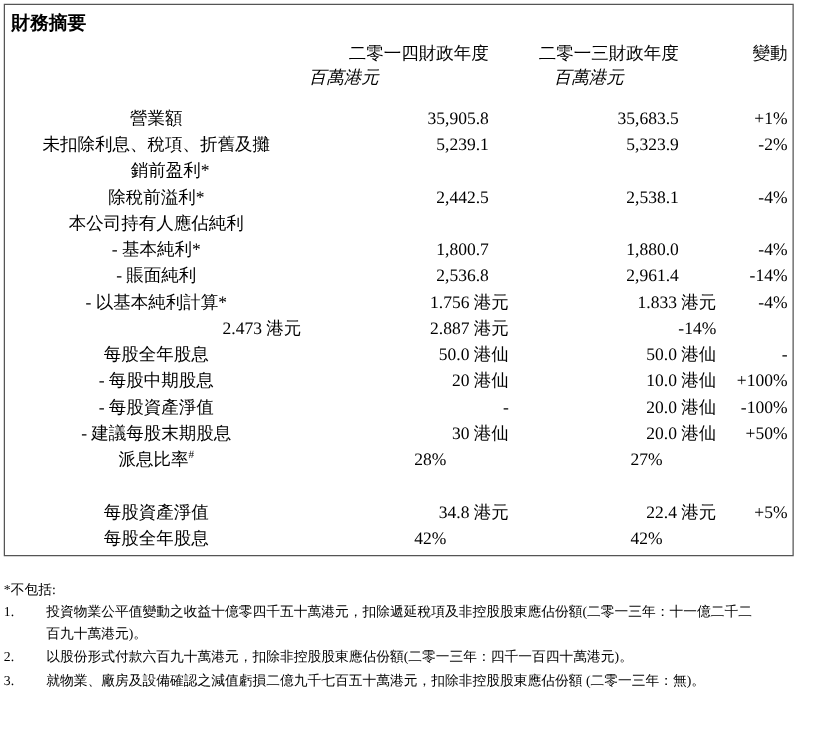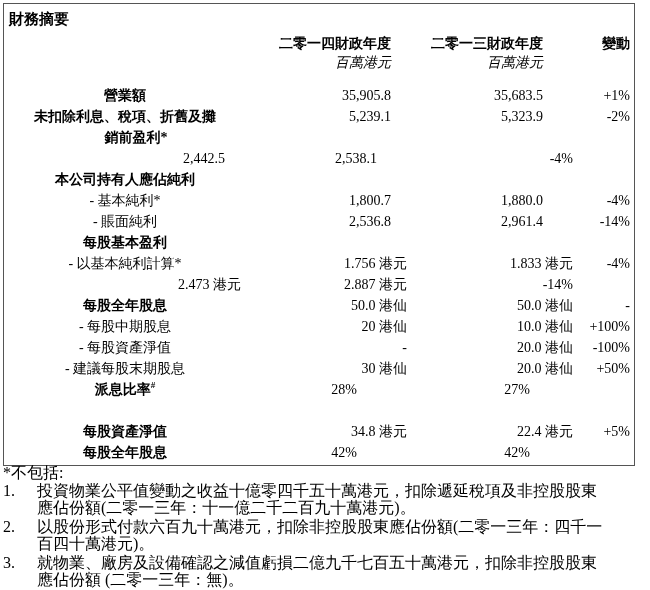--- a/index.html
+++ b/index.html
@@ -8,36 +8,36 @@
 
   .fin-table {
     position:absolute; left:3px; top:3px; width:632px;
     border:1px solid #555; background:#fff;
     padding:0 4px 2px 5px; box-sizing:border-box;
   }
   .t-title { font-weight:bold; font-size:15px; padding-top:5px; height:21px; line-height:20px; }
 
   .trow { display:grid; grid-template-columns: 1fr 166px 166px 57px; min-height:21px; line-height:21px; }
   .thead { margin-top:3px; }
-  .tsub { min-height:19px; line-height:18px; }
+  .tsub { min-height:19px; line-height:18px;gap:44px; }
   .gap { height:12px; }
   .cell { white-space:nowrap; }
   .lab { text-align:center; }
   .lab2 { padding-left:22px; }
-  .b { font-weight:bold; }
+  .b { font-weight:normal; }
   .v { text-align:right; }
   .c14.num { padding-right:16px; }
   .c14.pct { padding-right:50px; }
   .c13.num { padding-right:30px; }
   .c13.pct { padding-right:43px; }
   .it { font-style:italic; }
   sup { font-size:9px; vertical-align:super; line-height:0; }
   .spacer-row { height:21px; }
 
-  .footnotes { position:absolute; left:3px; top:464px; width:630px; font-size:16px; line-height:17px; }
+  .footnotes { position:absolute; left:3px; top:464px; width:630px; font-size:11px; line-height:17px; }
   .fn-head { margin-bottom:1px; }
   .fn-item { display:flex; margin-bottom:2px; padding-right:28px; }
   .fn-num { width:34px; flex:0 0 34px; }
   .fn-text { flex:1; }
 </style>
 </head>
 <body>
 
 <div class="page">
 
@@ -67,20 +67,21 @@
           <div class="cell v c13 num">35,683.5</div>
           <div class="cell v">+1%</div>
         </div>
         <div class="trow">
           <div class="cell lab b">未扣除利息、稅項、折舊及攤<div class="lab2">銷前盈利*</div></div>
           <div class="cell v c14 num">5,239.1</div>
           <div class="cell v c13 num">5,323.9</div>
           <div class="cell v">-2%</div>
         </div>
         <div class="trow">
+          <div class="cell lab b">除稅前溢利*</div>
           <div class="cell v c14 num">2,442.5</div>
           <div class="cell v c13 num">2,538.1</div>
           <div class="cell v">-4%</div>
         </div>
         <div class="trow">
           <div class="cell lab b">本公司持有人應佔純利</div>
           <div class="cell v c14 "></div>
           <div class="cell v c13 "></div>
           <div class="cell v"></div>
         </div>
@@ -88,26 +89,20 @@
           <div class="cell lab">- 基本純利*</div>
           <div class="cell v c14 num">1,800.7</div>
           <div class="cell v c13 num">1,880.0</div>
           <div class="cell v">-4%</div>
         </div>
         <div class="trow">
           <div class="cell lab">- 賬面純利</div>
           <div class="cell v c14 num">2,536.8</div>
           <div class="cell v c13 num">2,961.4</div>
           <div class="cell v">-14%</div>
-        </div>
-        <div class="trow">
-          <div class="cell lab b">每股基本盈利</div>
-          <div class="cell v c14 "></div>
-          <div class="cell v c13 "></div>
-          <div class="cell v"></div>
         </div>
         <div class="trow">
           <div class="cell lab">- 以基本純利計算*</div>
           <div class="cell v c14 unit">1.756 港元</div>
           <div class="cell v c13 unit">1.833 港元</div>
           <div class="cell v">-4%</div>
         </div>
         <div class="trow">
           <div class="cell v c14 unit">2.473 港元</div>
           <div class="cell v c13 unit">2.887 港元</div>

